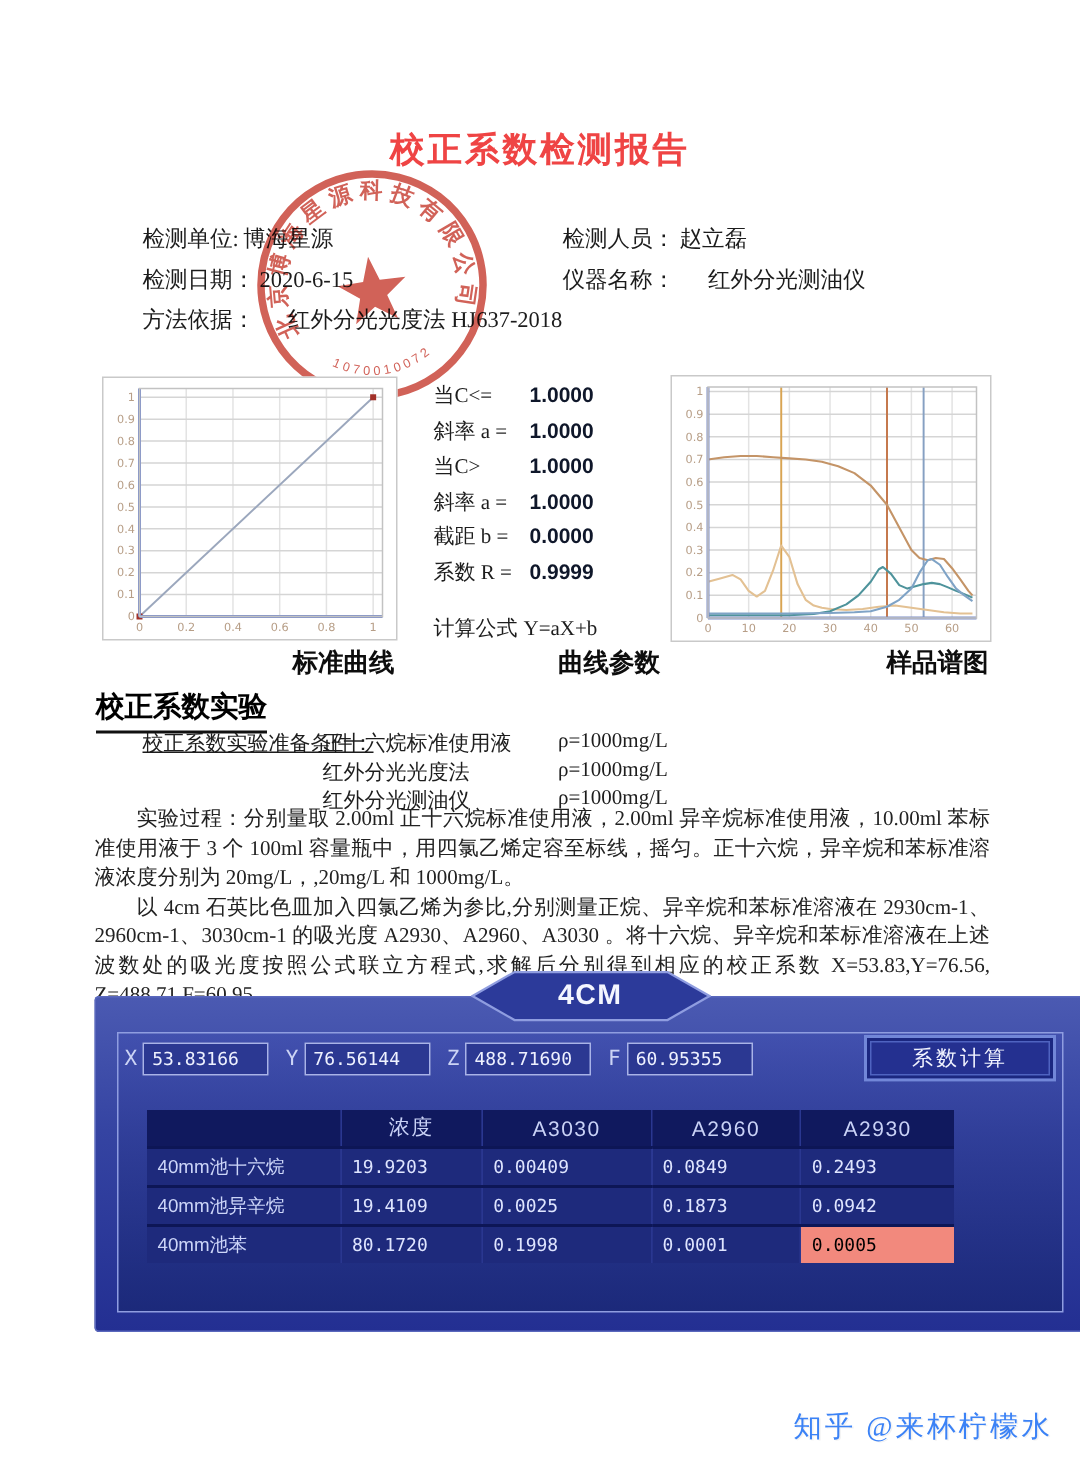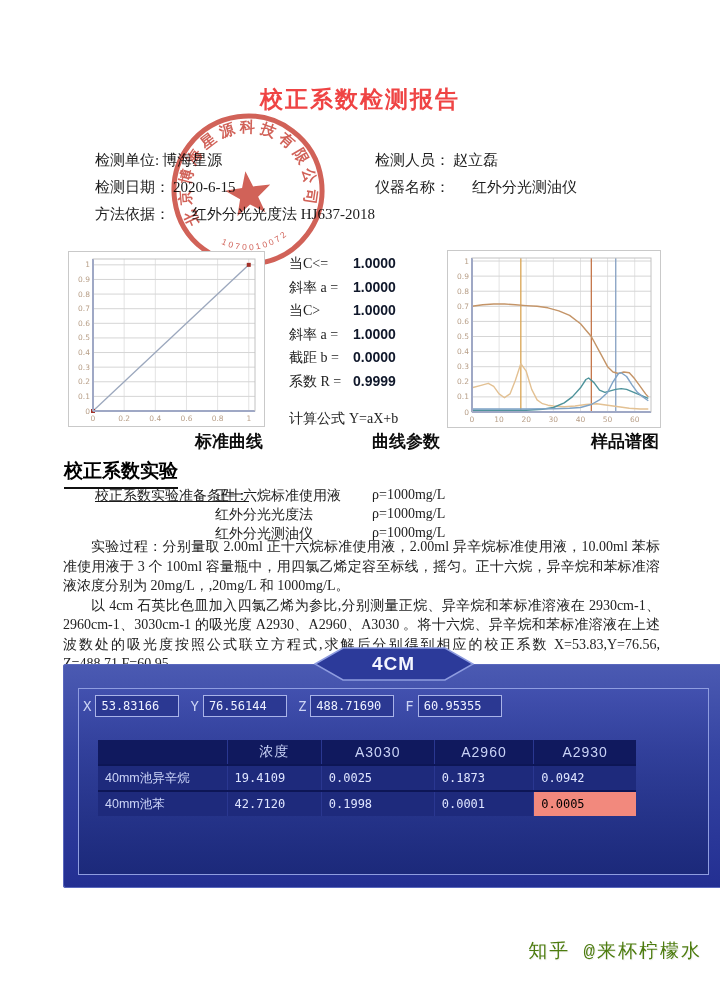--- a/index.html
+++ b/index.html
@@ -73,22 +73,22 @@
              font-size:14px;letter-spacing:1px;border-left:1px solid #2a3790;margin-left:14px;}
   .ptable th:first-child{border-left:none;}
   .ptable td{height:24px;background:#1e2a7c;border-top:2px solid #0d1656;
              color:#dfe5ff;padding:0 0 0 7px;border-left:1px solid #2a3790;overflow:hidden;}
   .ptable td:first-child{border-left:none;}
   .ptable td.rlabel{color:#ccd5f8;font-size:12.5px;white-space:nowrap;}
   .ptable td.num{font-family:"DejaVu Sans Mono",monospace;font-size:12px;}
   .ptable td.hl{color:#000000;}
 
   
-  .watermark{position:absolute;right:18px;top:938px;font-size:19px;color:#4d7c0f;
-             font-family:Liberation Mono, monospace;letter-spacing:2px;
+  .watermark{position:absolute;right:18px;top:938px;font-size:19px;color:#3b82f6;
+             font-family:Liberation Serif, serif;letter-spacing:2px;
              text-shadow:1px 1px 0 #f2f2f2;}
 </style>
 </head>
 <body>
 
 <div class="page">
 
   <div class="doc-title">校正系数检测报告</div>
 
   <div class="info-col left">
@@ -274,20 +274,21 @@
         <div class="fbox">76.56144</div>
       </div>
       <div class="fgroup">
         <span class="flabel">Z</span>
         <div class="fbox">488.71690</div>
       </div>
       <div class="fgroup">
         <span class="flabel">F</span>
         <div class="fbox">60.95355</div>
       </div>
+      <button class="calc-btn">系数计算</button>
     </div>
 
     <table class="ptable">
       <colgroup>
           <col style="width:24%">
           <col style="width:17.5%">
           <col style="width:21%">
           <col style="width:18.5%">
           <col style="width:19%">
         </colgroup>
@@ -295,29 +296,36 @@
         <tr>
           <th></th>
           <th>浓度</th>
           <th>A3030</th>
           <th>A2960</th>
           <th>A2930</th>
         </tr>
       </thead>
       <tbody>
         <tr>
+          <td class="rlabel">40mm池十六烷</td>
+          <td class="num">19.9203</td>
+          <td class="num">0.00409</td>
+          <td class="num">0.0849</td>
+          <td class="num">0.2493</td>
+        </tr>
+        <tr>
           <td class="rlabel">40mm池异辛烷</td>
           <td class="num">19.4109</td>
           <td class="num">0.0025</td>
           <td class="num">0.1873</td>
           <td class="num">0.0942</td>
         </tr>
         <tr>
           <td class="rlabel">40mm池苯</td>
-          <td class="num">42.7120</td>
+          <td class="num">80.1720</td>
           <td class="num">0.1998</td>
           <td class="num">0.0001</td>
           <td class="num hl" style="background: rgb(242, 137, 125);">0.0005</td>
         </tr>
       </tbody>
     </table>
   </div>
 
   <div class="watermark">知乎 @来杯柠檬水</div>
 </div>

